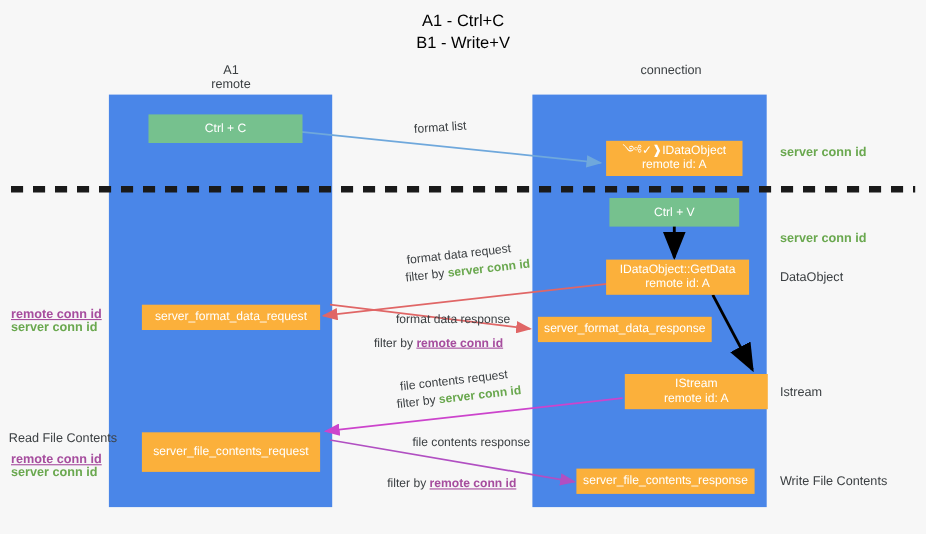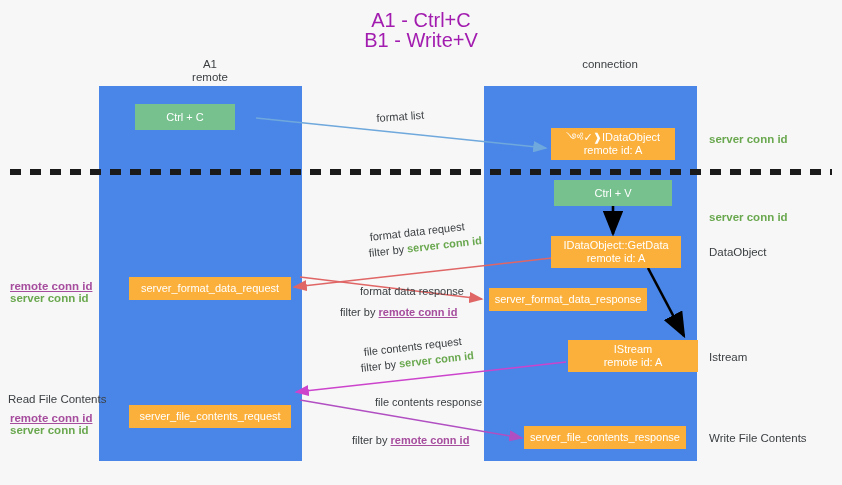--- a/index.html
+++ b/index.html
@@ -19,23 +19,23 @@
     position: absolute;
     inset: 0;
     background: #f7f7f7;
   }
   .abs { position: absolute; }
 
   
   #title-block {
     left: 0; top: 10px; width: 842px;
     text-align: center;
-    font-size: 20px;
+    font-size: 15px;
     line-height: 20px;
-    color: #a21caf;
+    color: #000000;
   }
 
   
   .col-header {
     text-align: center;
     font-size: 11.5px;
     line-height: 13px;
     color: #3c4043;
   }
   #col-header-a1 { left: 130px; top: 58px; width: 160px; }
@@ -146,21 +146,21 @@
 
     <line x1="648" y1="268" x2="684" y2="336" stroke="#000000" stroke-width="2.6" marker-end="url(#ar-black)"></line>
 
     <line x1="566" y1="362" x2="296" y2="392" stroke="#cc44cc" stroke-width="1.6" marker-end="url(#ar-magenta)"></line>
 
     <line x1="300" y1="400" x2="522" y2="438" stroke="#b14fc2" stroke-width="1.6" marker-end="url(#ar-purple)"></line>
 
     <line x1="10" y1="172" x2="832" y2="172" stroke="#1a1a1a" stroke-width="6" stroke-dasharray="11 9" stroke-linecap="butt"></line>
   </svg>
 
-  <div class="abs node green" style="left:135px; top:104px; width:100px; height:26px;">
+  <div class="abs node green" style="left:135px; top:104px; width:140px; height:26px;">
     <div>Ctrl + C</div>
   </div>
 
   <div class="abs node orange" style="left:551px; top:128px; width:124px; height:32px;">
     <div>༺✓❱IDataObject</div>
     <div class="l2">remote id: A</div>
   </div>
 
   <div class="abs node green" style="left:554px; top:180px; width:118px; height:26px;">
     <div>Ctrl + V</div>
@@ -177,21 +177,21 @@
 
   <div class="abs node orange" style="left:489px; top:288px; width:158px; height:23px;">
     <div>server_format_data_response</div>
   </div>
 
   <div class="abs node orange" style="left:568px; top:340px; width:130px; height:32px;">
     <div>IStream</div>
     <div class="l2">remote id: A</div>
   </div>
 
-  <div class="abs node orange" style="left:129px; top:405px; width:162px; height:23px;">
+  <div class="abs node orange" style="left:129px; top:393px; width:162px; height:36px;">
     <div>server_file_contents_request</div>
   </div>
 
   <div class="abs node orange" style="left:524px; top:426px; width:162px; height:23px;">
     <div>server_file_contents_response</div>
   </div>
 
   <div class="abs edge-label rot" style="left:376px; top:111px; transform: rotate(-4deg);">format list</div>
 
   <div class="abs edge-label rot" style="left:369px; top:230px; transform: rotate(-6.5deg);">format data request</div>

